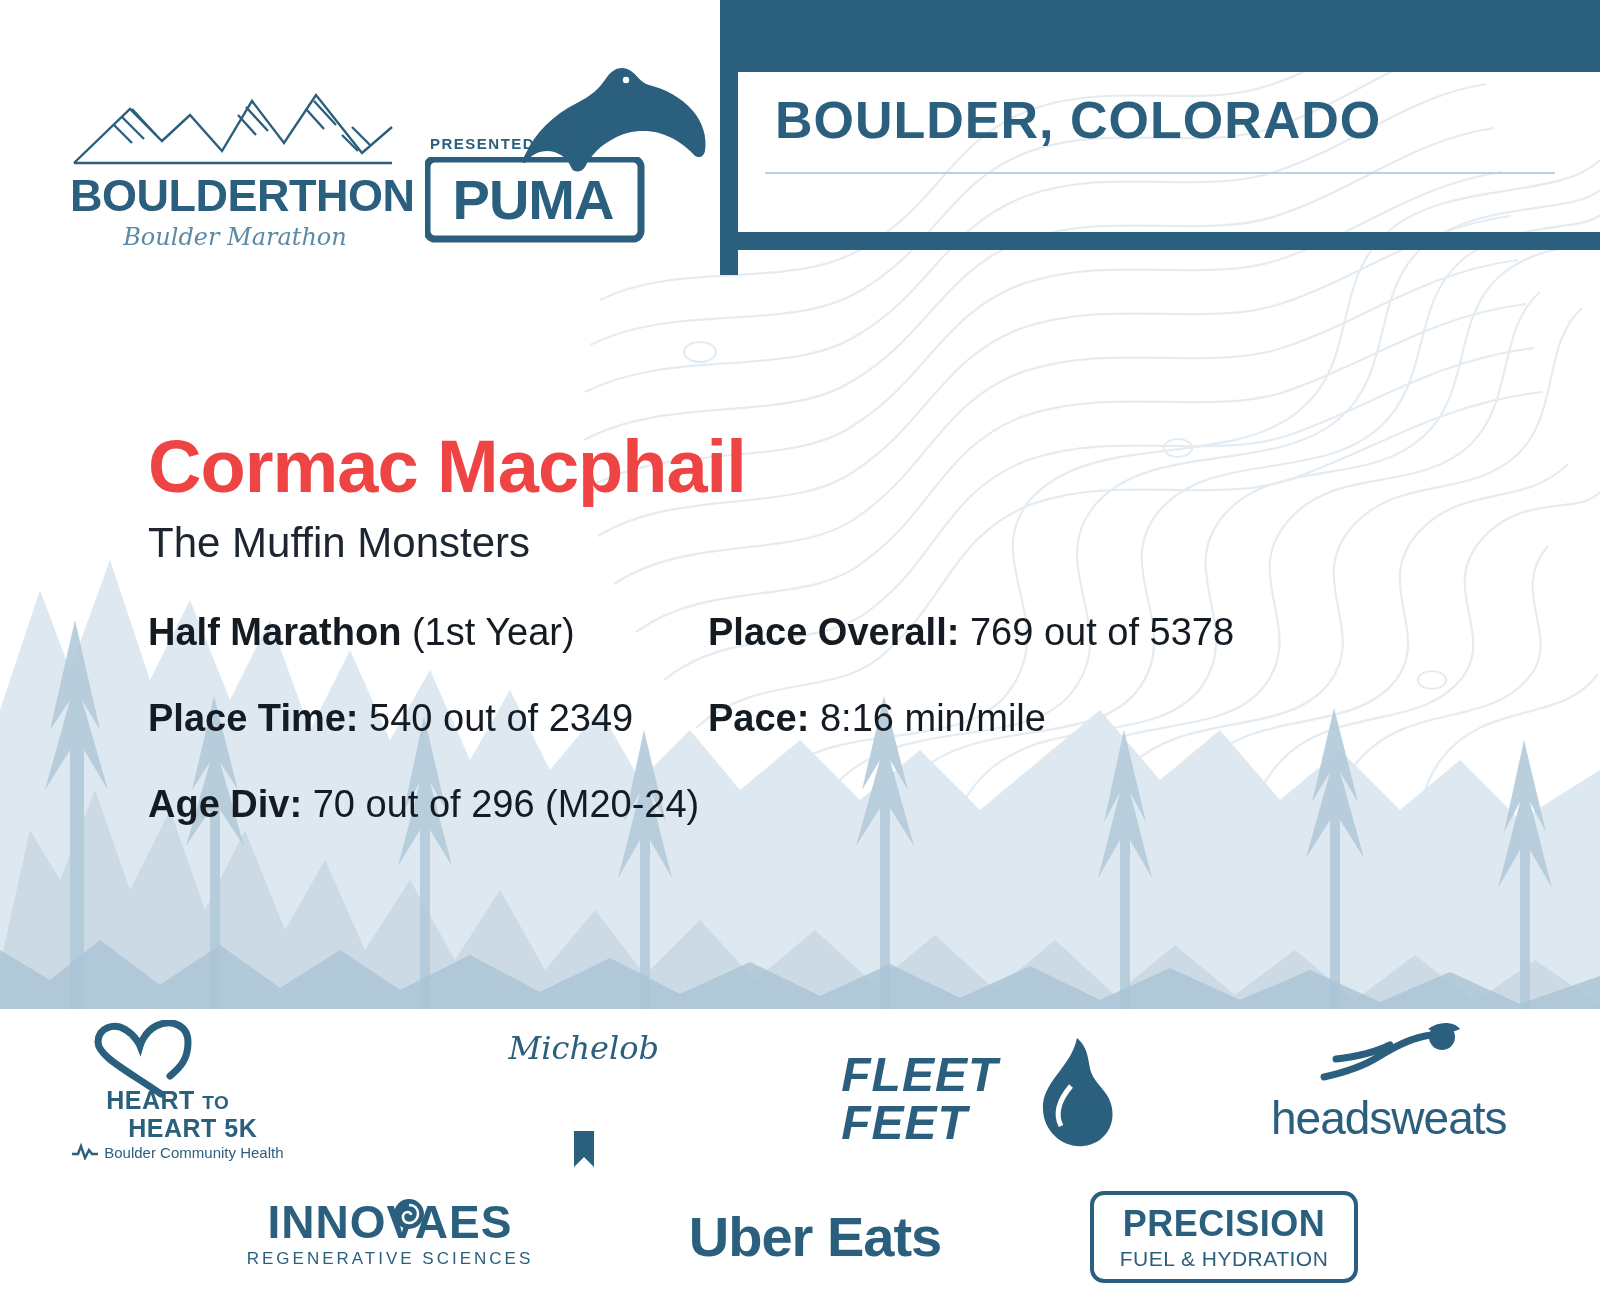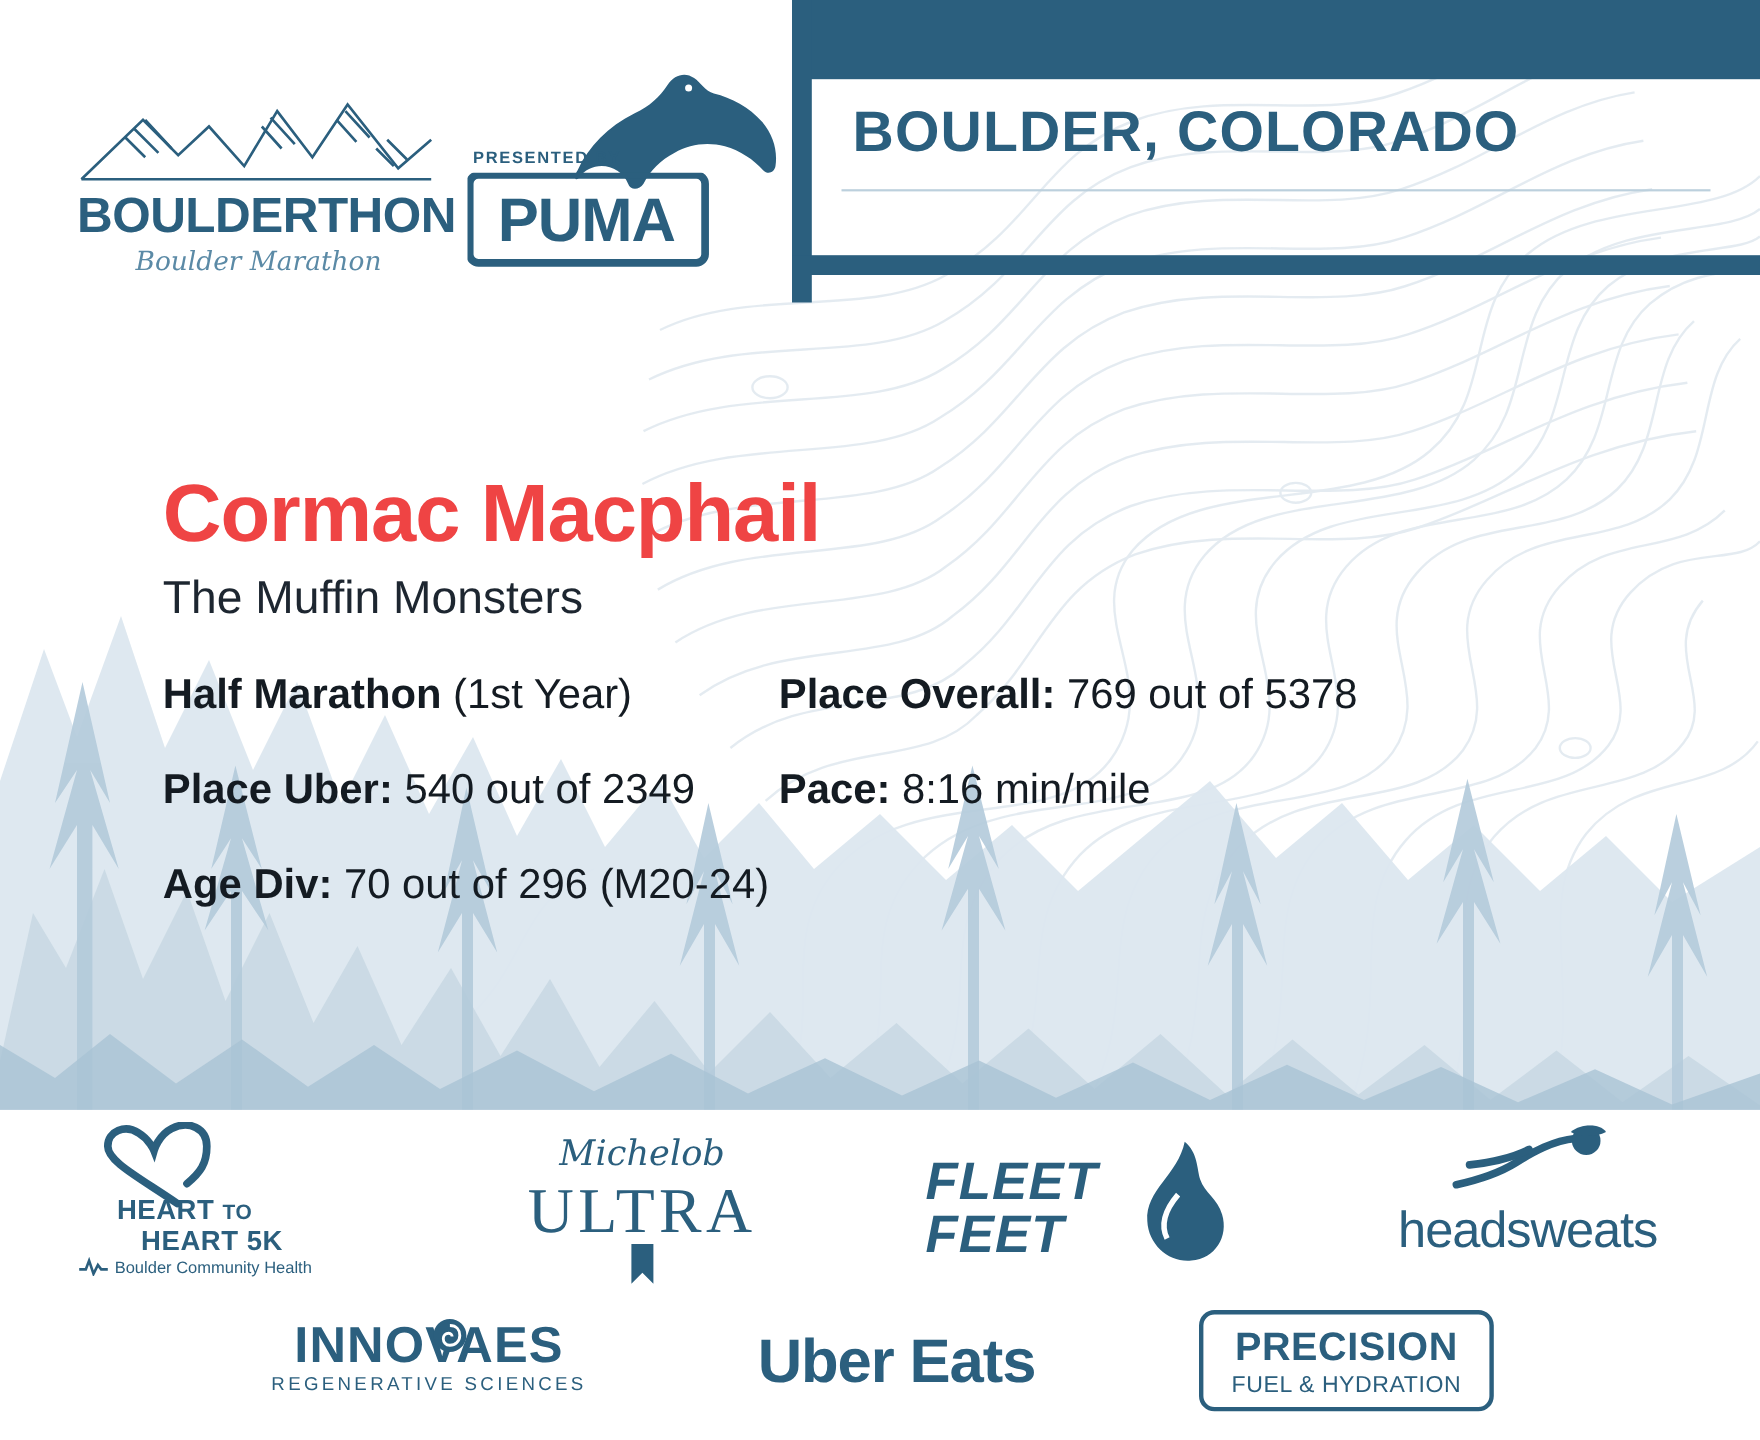--- a/index.html
+++ b/index.html
@@ -390,21 +390,21 @@
       <div class="cell">
         <b>Half Marathon</b>
         <span class="lt">(1st Year)</span>
       </div>
       <div class="cell">
         <b>Place Overall:</b>
         <span class="lt">769 out of 5378</span>
       </div>
 
       <div class="cell">
-        <b>Place Uber:</b>
+        <b>Place Time:</b>
         <span class="lt">540 out of 2349</span>
       </div>
 
       <div class="cell">
         <b>Pace:</b>
         <span class="lt">8:16 min/mile</span>
       </div>
       <div class="cell">
         <b>Age Div:</b>
         <span class="lt">70 out of 296 (M20-24)</span>
@@ -423,21 +423,20 @@
         <div class="h2h-main"><span>HEART</span> <small>TO</small></div>
         <div class="h2h-line2">HEART 5K</div>
         <svg width="30" height="18" viewBox="0 0 30 18" style="position:absolute;left:4px;top:118px">
           <path d="M2,12 L8,12 L11,4 L15,16 L19,8 L22,12 L28,12" fill="none" stroke="#2b5f7e" stroke-width="2.4"></path>
         </svg>
         <div class="h2h-sub" style="left:38px">Boulder Community Health</div>
       </div>
 
       <div class="sp sp-mich">
         <div class="mich-top">Michelob</div>
-        <div class="mich-ultra">ULTRA</div>
         <svg width="26" height="40" viewBox="0 0 26 40" style="position:absolute;left:112px;top:112px">
           <path d="M3,0 L23,0 L23,36 L13,26 L3,36 Z" fill="#2b5f7e"></path>
         </svg>
       </div>
 
       <div class="sp sp-fleet">
         <div class="fleet-1">FLEET</div>
         <div class="fleet-2">FEET</div>
         <svg width="86" height="120" viewBox="0 0 86 120" style="position:absolute;left:190px;top:5px">
           <path d="M46,4 C40,34 10,48 12,76 C13,98 32,114 52,112 C74,110 86,90 80,70 C76,56 64,50 60,38 C57,28 58,14 46,4 Z" fill="#2b5f7e"></path>

